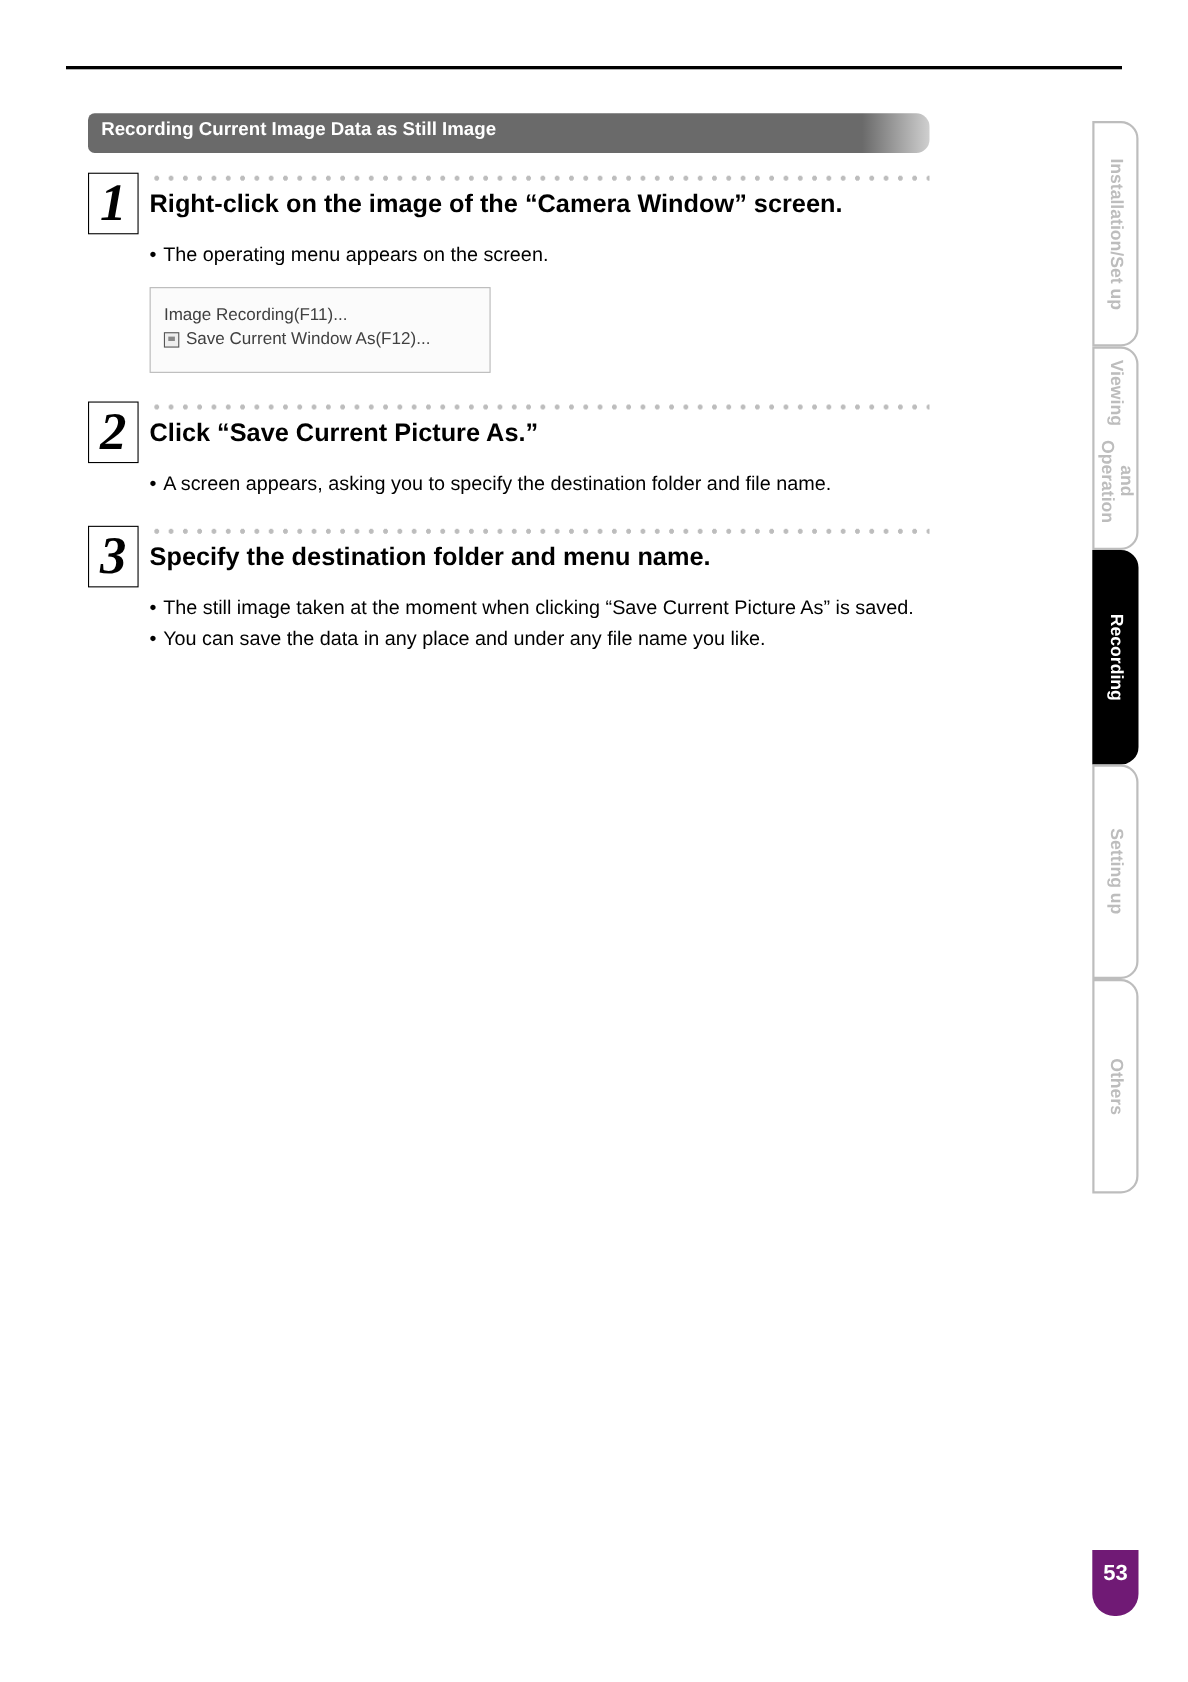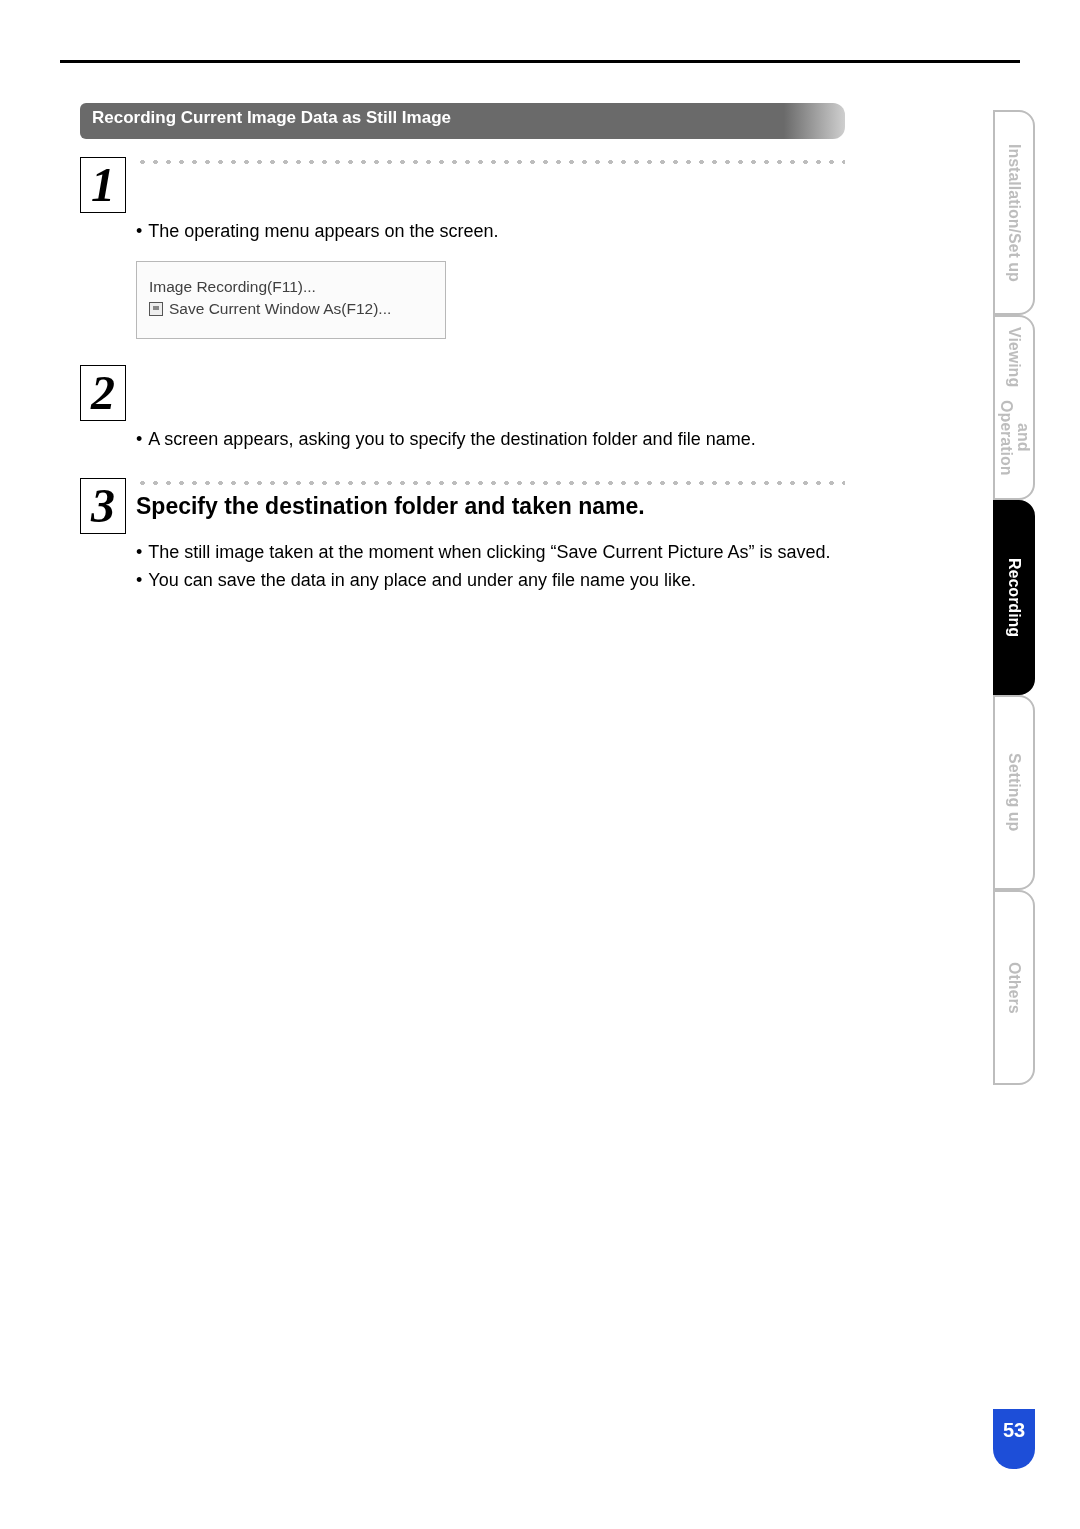--- a/index.html
+++ b/index.html
@@ -145,21 +145,21 @@
   .tab-3 { height: 195px; background: #000; color: #fff; border-color: #000; }
   .tab-4 { height: 195px; }
   .tab-5 { height: 195px; }
 
   .page-num-pill {
     position: absolute;
     right: 45px;
     bottom: 60px;
     width: 42px;
     height: 60px;
-    background: #1d4ed8;
+    background: #701a75;
     color: #fff;
     font-weight: bold;
     font-size: 20px;
     border-radius: 0 0 20px 20px;
     display: flex;
     align-items: flex-start;
     justify-content: center;
     padding-top: 10px;
   }
 </style>
@@ -172,20 +172,21 @@
   <div class="content-area">
     <div class="section-bar">Recording Current Image Data as Still Image</div>
 
     <div class="step">
       <div class="step-head">
         <div class="step-num-box">
           <span class="step-num">1</span>
         </div>
         <div class="step-title-col">
           <div class="dots-row"></div>
+          <div class="step-title">Right-click on the image of the “Camera Window” screen.</div>
         </div>
       </div>
       <div class="step-body">
         <div class="bullet">
             <span>The operating menu appears on the screen.</span>
           </div>
         <div class="menu-shot">
           <div class="menu-item">
             <span>Image Recording(F11)...</span>
           </div>
@@ -195,36 +196,40 @@
           </div>
         </div>
       </div>
     </div>
 
     <div class="step">
       <div class="step-head">
         <div class="step-num-box">
           <span class="step-num">2</span>
         </div>
+        <div class="step-title-col">
+          <div class="dots-row"></div>
+          <div class="step-title">Click “Save Current Picture As.”</div>
+        </div>
       </div>
       <div class="step-body">
         <div class="bullet">
             <span>A screen appears, asking you to specify the destination folder and file name.</span>
           </div>
       </div>
     </div>
 
     <div class="step">
       <div class="step-head">
         <div class="step-num-box">
           <span class="step-num">3</span>
         </div>
         <div class="step-title-col">
           <div class="dots-row"></div>
-          <div class="step-title">Specify the destination folder and taken name.</div>
+          <div class="step-title">Specify the destination folder and menu name.</div>
         </div>
       </div>
       <div class="step-body">
         <div class="bullet">
             <span>The still image taken at the moment when clicking “Save Current Picture As” is saved.</span>
           </div>
         <div class="bullet">
             <span>You can save the data in any place and under any file name you like.</span>
           </div>
       </div>

